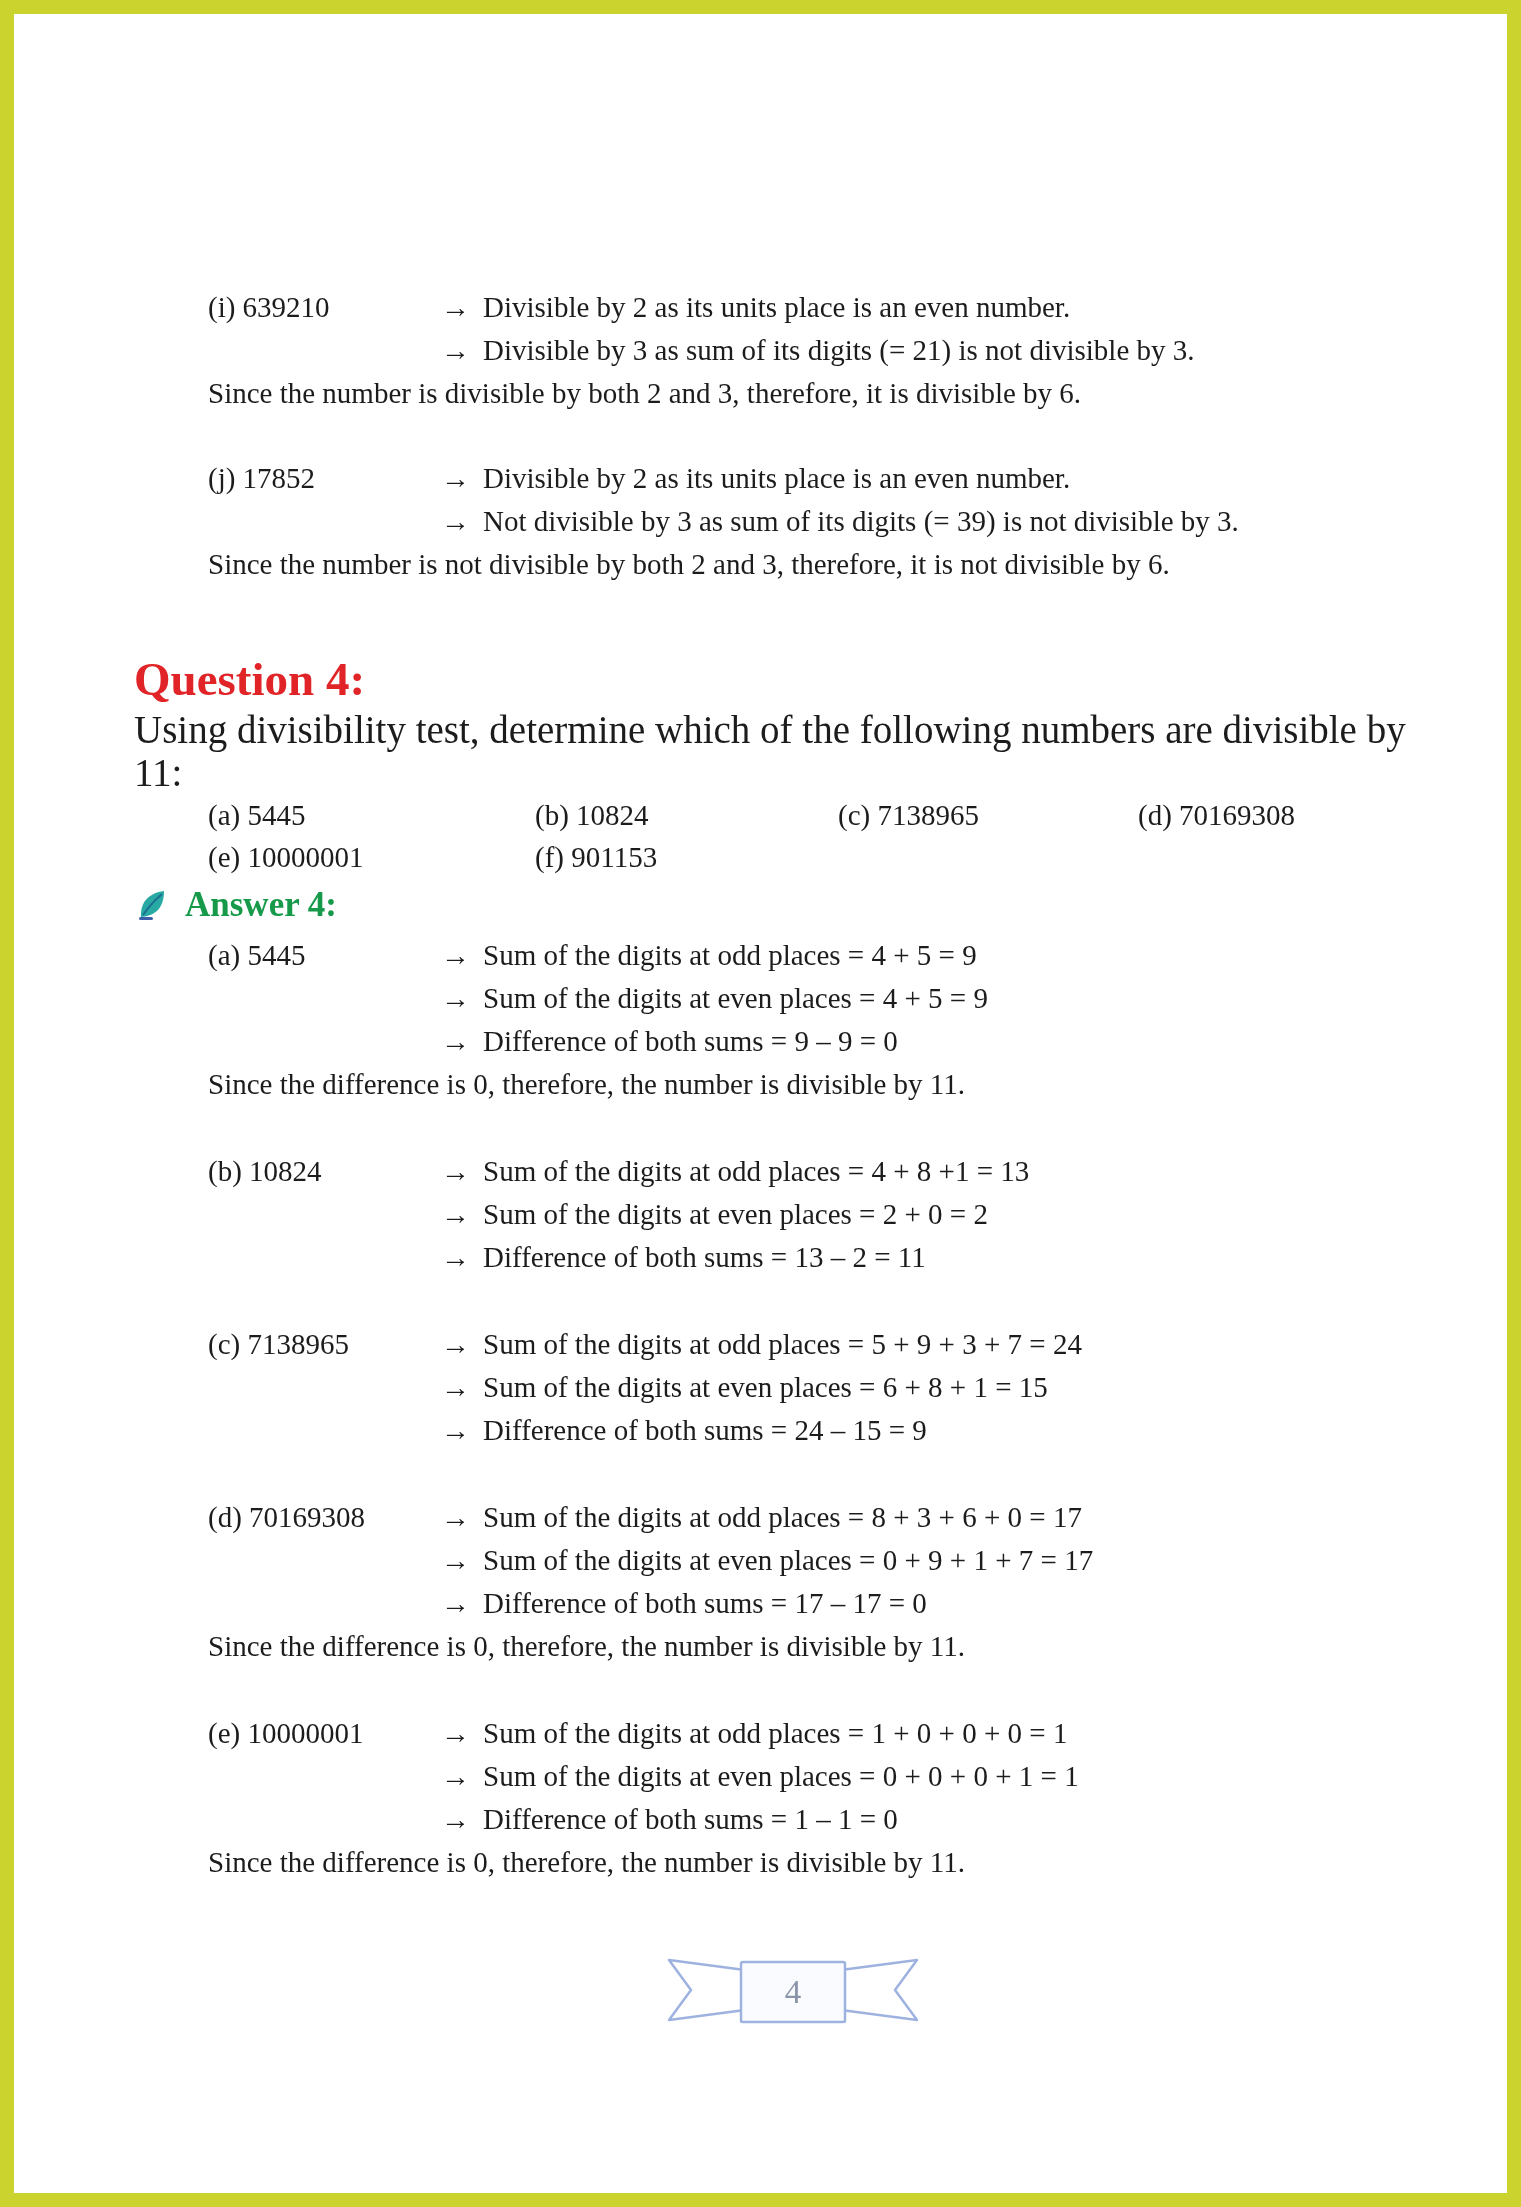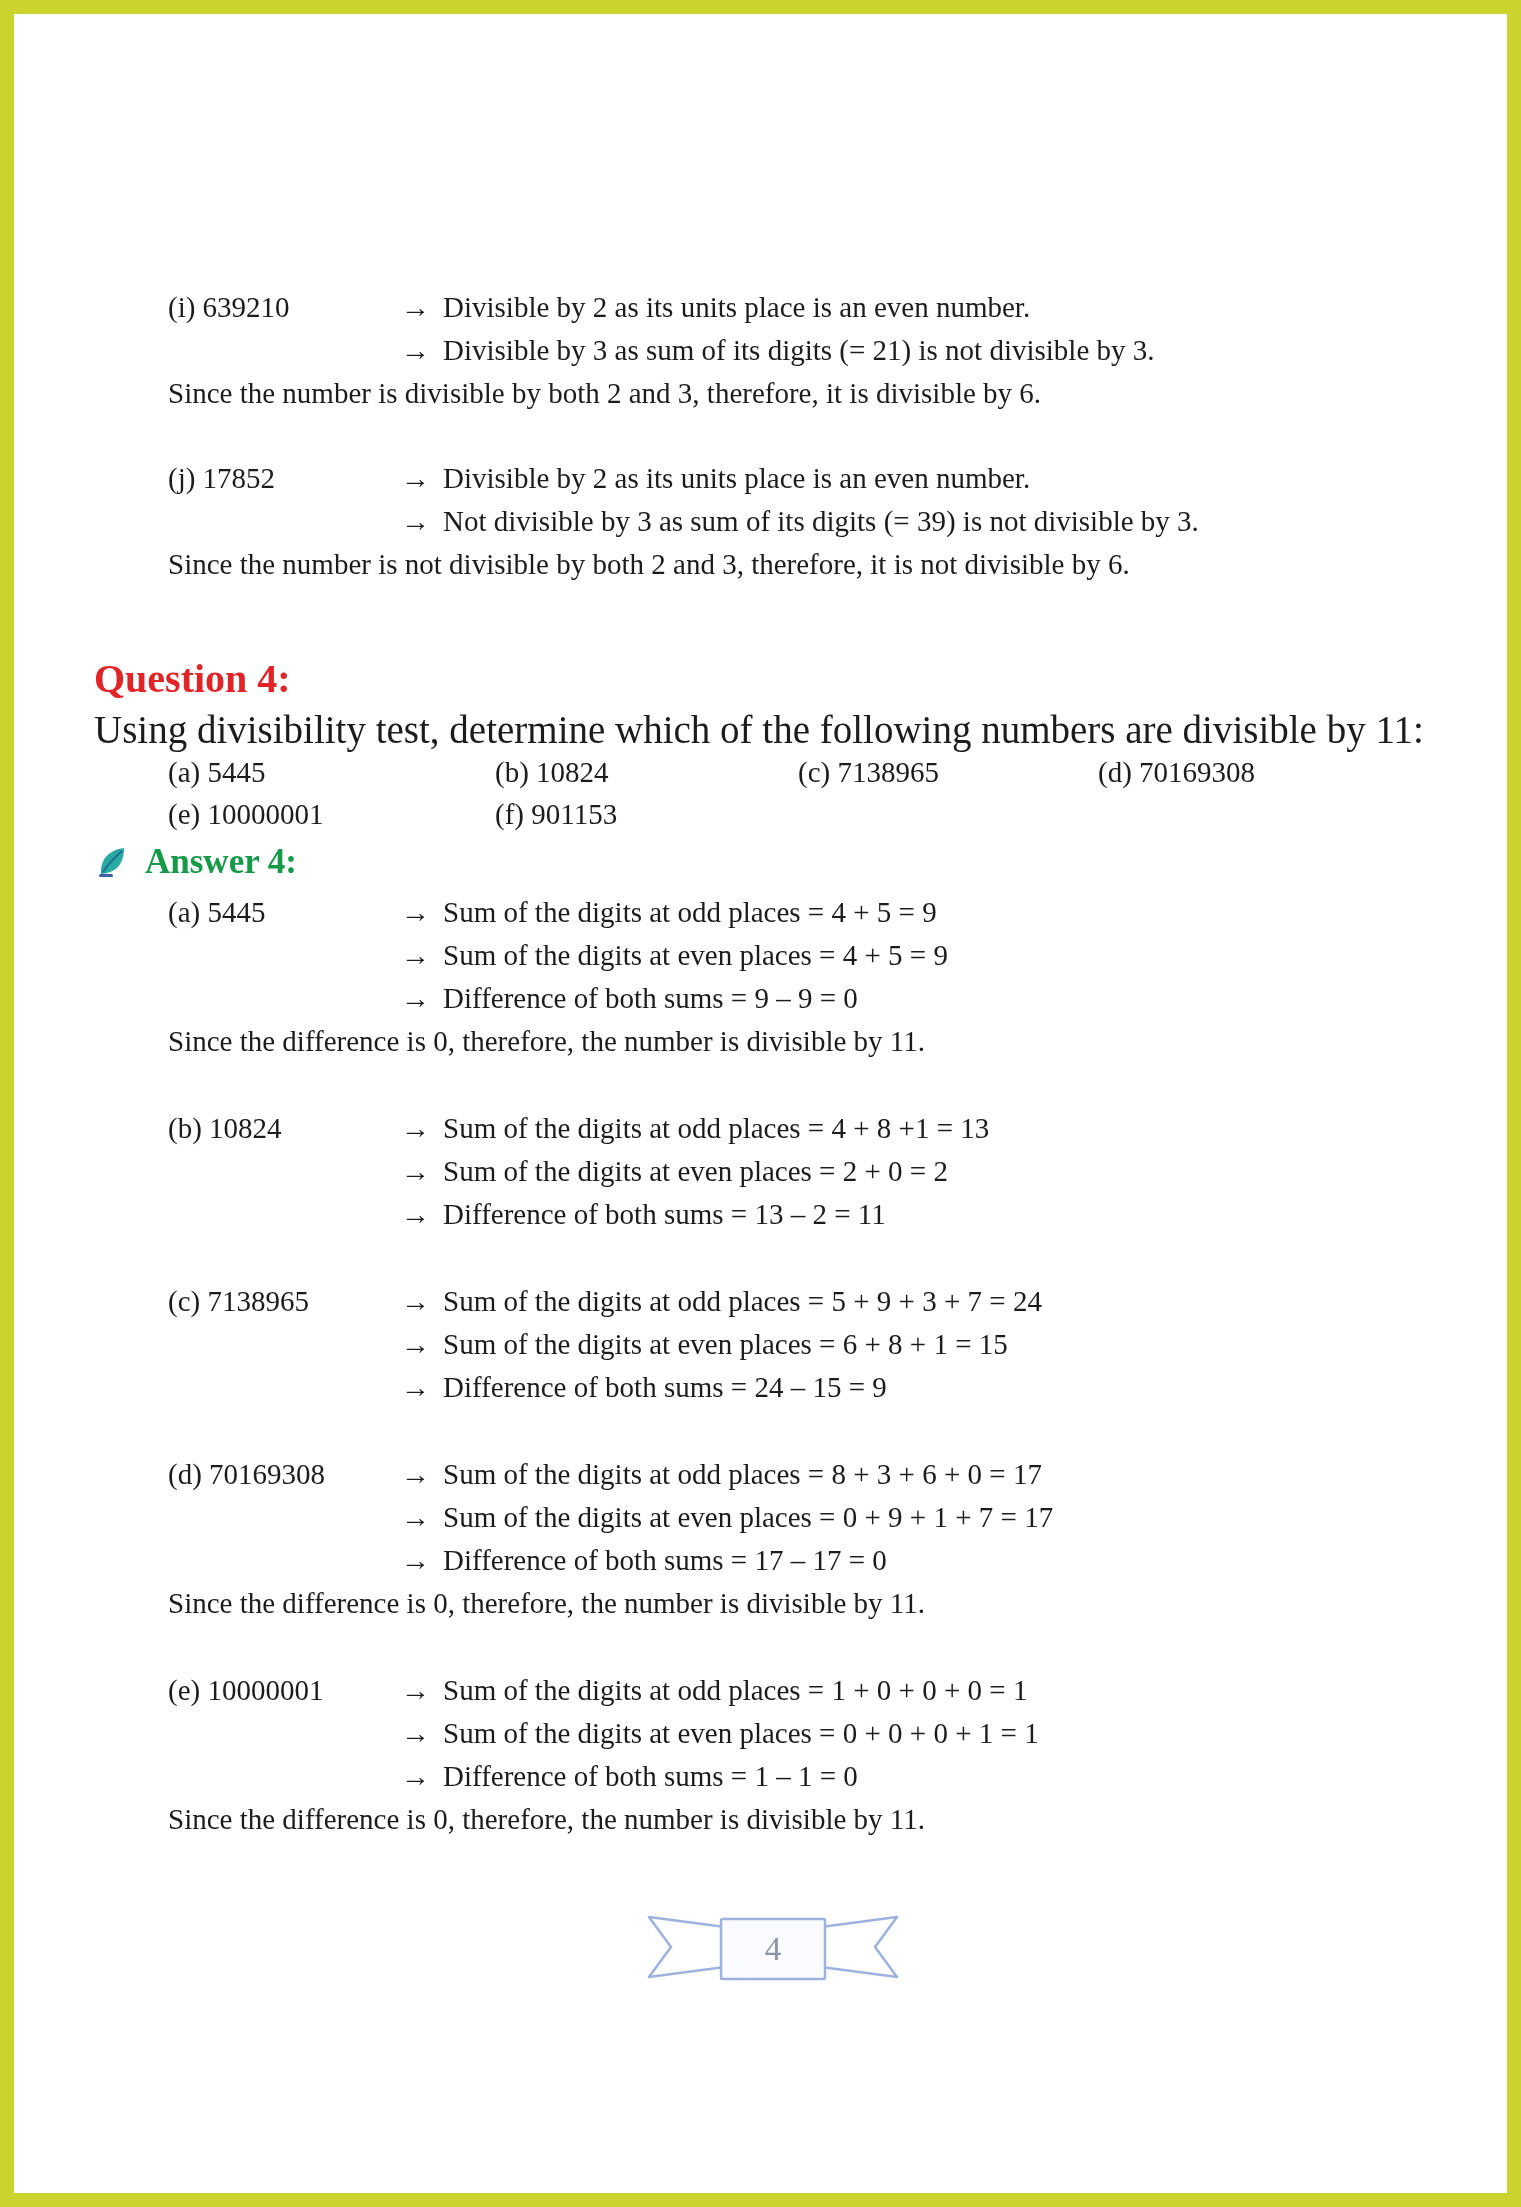--- a/index.html
+++ b/index.html
@@ -10,37 +10,37 @@
     -webkit-font-smoothing:antialiased;
   }
   .page {
     width:1521px; height:2207px;
     border:14px solid var(--page_border,#cbd32e);
     background:#ffffff;
     position:relative;
     overflow:hidden;
   }
   .content {
-    padding:272px 56px 0 80px;
+    padding:272px 56px 0 120px;
     font-size:29px;
     line-height:43px;
   }
   
   .item { margin-left:74px; }
   .item + .item { margin-top:42px; }
   .row { display:flex; align-items:baseline; }
   .label { flex:0 0 233px; width:233px; }
   .row.cont { padding-left:233px; }
   .arrow-line { display:flex; align-items:baseline; white-space:nowrap; }
   .arrow { margin-right:13px; }
   .conclusion { margin-left:0; }
   
   .q-heading {
     margin:70px 0 6px;
-    font-size:40px; line-height:46px;
+    font-size:47px; line-height:46px;
     font-weight:bold;
     color:var(--question_heading,#e02427);
   }
   .q-text { font-size:39px; line-height:43px; }
   .options-row { display:flex; margin-left:74px; line-height:42px; }
   .opt-1 { flex:0 0 327px; }
   .opt-2 { flex:0 0 303px; }
   .opt-3 { flex:0 0 300px; }
   .opt-4 { flex:1; }
   .a-heading-row {

